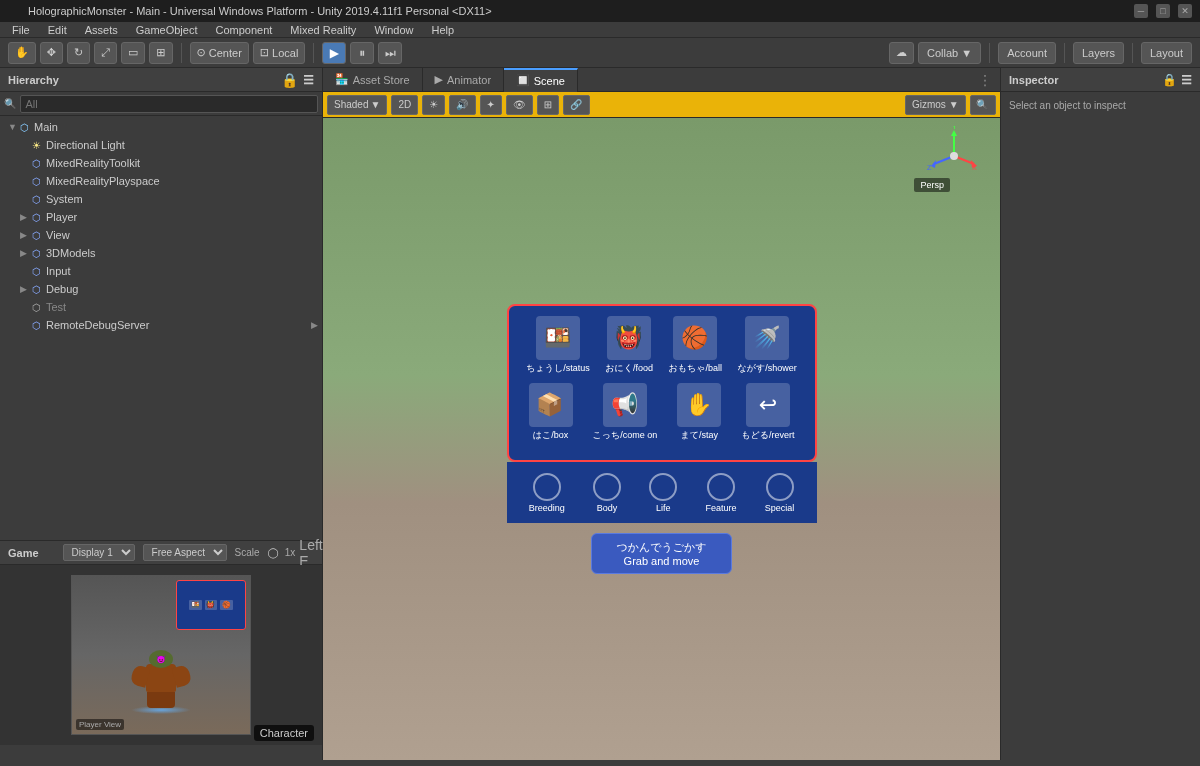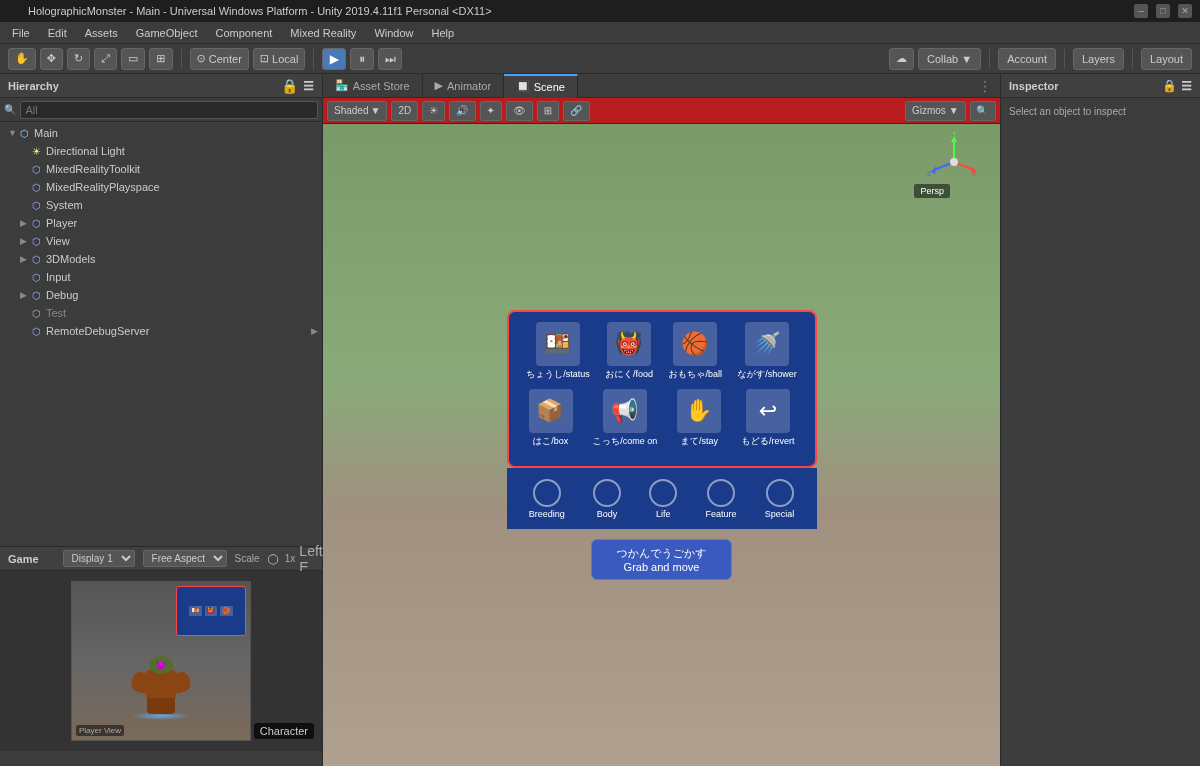--- a/index.html
+++ b/index.html
@@ -4,21 +4,21 @@
   <style>
     * { margin: 0; padding: 0; box-sizing: border-box; }
     body { width: 1200px; height: 766px; background: #3c3c3c; font-family: 'Segoe UI', Arial, sans-serif; font-size: 11px; color: #ccc; overflow: hidden; }
 
     
     #title-bar { height: 22px; background: #1e1e1e; display: flex; align-items: center; justify-content: space-between; padding: 0 8px; color: #ccc; font-size: 11px; }
     #title-bar .win-controls { display: flex; gap: 8px; }
     #title-bar .win-btn { width: 14px; height: 14px; background: #555; border-radius: 2px; cursor: pointer; display: flex; align-items: center; justify-content: center; font-size: 9px; color: #aaa; }
 
     
-    #menu-bar { height: 22px; background: #3c3c3c; display: flex; align-items: center; padding: 0 4px; gap: 2px; border-bottom: 1px solid #2a2a2a; }
+    #menu-bar { height: 16px; background: #3c3c3c; display: flex; align-items: center; padding: 0 4px; gap: 2px; border-bottom: 1px solid #2a2a2a; }
     .menu-item { padding: 2px 8px; color: #ccc; cursor: pointer; font-size: 11px; border-radius: 2px; }
 
     
     #toolbar { height: 30px; background: #3c3c3c; display: flex; align-items: center; padding: 0 8px; gap: 4px; border-bottom: 1px solid #2a2a2a; }
     .toolbar-btn { height: 22px; padding: 0 6px; background: #555; border: 1px solid #666; border-radius: 3px; color: #ccc; cursor: pointer; display: flex; align-items: center; gap: 3px; font-size: 11px; }
     .toolbar-separator { width: 1px; height: 20px; background: #555; margin: 0 4px; }
     .toolbar-right { margin-left: auto; display: flex; align-items: center; gap: 4px; }
     .collab-btn { height: 22px; padding: 0 8px; background: #555; border: 1px solid #666; border-radius: 3px; color: #ccc; cursor: pointer; display: flex; align-items: center; gap: 3px; font-size: 11px; }
 
     
@@ -34,21 +34,21 @@
     .indent-1 { padding-left: 20px; }
     #game-header { height: 24px; background: #404040; display: flex; align-items: center; padding: 0 8px; border-bottom: 1px solid #2a2a2a; gap: 4px; }
     #game-body { height: 180px; background: #333; display: flex; align-items: center; justify-content: center; overflow: hidden; position: relative; }
     .game-select { background: #555; border: 1px solid #666; color: #ccc; font-size: 10px; padding: 1px 4px; border-radius: 2px; }
 
     
     #center-panel { flex: 1; background: #3c3c3c; display: flex; flex-direction: column; }
     #tabs-bar { height: 24px; background: #3c3c3c; display: flex; align-items: center; border-bottom: 1px solid #2a2a2a; }
     .tab { height: 24px; padding: 0 12px; display: flex; align-items: center; font-size: 11px; cursor: pointer; border-right: 1px solid #2a2a2a; color: #aaa; }
     .tab.active { background: #404040; color: white; border-top: 2px solid #4a9eff; }
-    #scene-toolbar { height: 26px; background: #b91c1c; display: flex; align-items: center; padding: 0 4px; gap: 4px; border-bottom: 1px solid #2a2a2a; font-size: 10px; }
+    #scene-toolbar { height: 26px; background: #eab308; display: flex; align-items: center; padding: 0 4px; gap: 4px; border-bottom: 1px solid #2a2a2a; font-size: 10px; }
     .scene-btn { height: 20px; padding: 0 6px; background: #555; border: 1px solid #666; border-radius: 2px; color: #ccc; cursor: pointer; font-size: 10px; display: flex; align-items: center; gap: 2px; }
 
     
     #scene-content { flex: 1; background: #6b7a6b; position: relative; display: flex; align-items: center; justify-content: center; }
     #game-ui { width: 320px; background: #1a3a8a; border-radius: 8px; padding: 10px; border: 2px solid #ff4444; }
     .game-row { display: flex; justify-content: space-around; margin-bottom: 8px; }
     .game-item { display: flex; flex-direction: column; align-items: center; color: white; font-size: 9px; }
     .game-item-icon { width: 44px; height: 44px; background: rgba(255,255,255,0.2); border-radius: 4px; display: flex; align-items: center; justify-content: center; font-size: 22px; margin-bottom: 2px; }
     #bottom-tabs { height: 52px; background: #1a3a8a; display: flex; justify-content: space-around; align-items: center; padding: 0 10px; }
     .bottom-tab { display: flex; flex-direction: column; align-items: center; color: white; font-size: 9px; gap: 2px; cursor: pointer; }
@@ -252,21 +252,21 @@
               <div style="display:flex;gap:3px;">
                 <span style="font-size:7px;background:rgba(255,255,255,0.2);padding:1px 2px;border-radius:1px;">🍱</span>
                 <span style="font-size:7px;background:rgba(255,255,255,0.2);padding:1px 2px;border-radius:1px;">👹</span>
                 <span style="font-size:7px;background:rgba(255,255,255,0.2);padding:1px 2px;border-radius:1px;">🏀</span>
               </div>
             </div>
             <div style="position:absolute;bottom:4px;left:4px;font-size:8px;color:#aaa;background:rgba(0,0,0,0.5);padding:1px 3px;border-radius:2px;">Player View</div>
           </div>
         </div>
 
-        <div style="position:absolute;bottom:12px;right:8px;background:rgba(0,0,0,0.7);padding:2px 6px;border-radius:3px;font-size:11px;color:#ccc;">Character</div>
+        <div style="position:absolute;bottom:4px;right:8px;background:rgba(0,0,0,0.7);padding:2px 6px;border-radius:3px;font-size:11px;color:#ccc;">Character</div>
       </div>
     </div>
   </div>
 
   <div id="center-panel">
 
     <div id="tabs-bar">
       <div class="tab">
         <span style="margin-right:4px;">🏪</span>
         <span>Asset Store</span>

